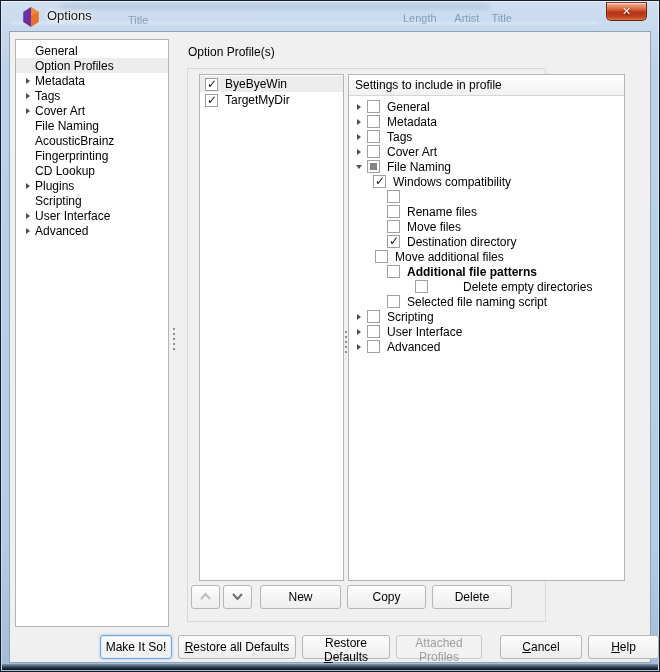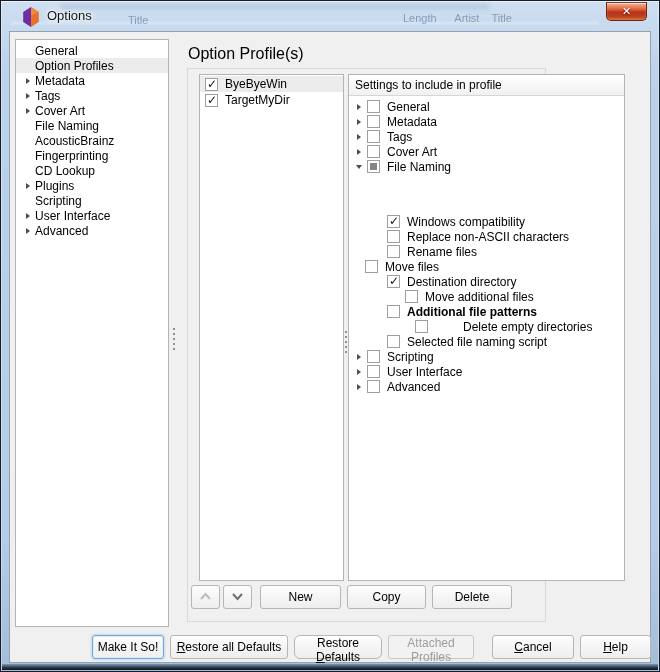--- a/index.html
+++ b/index.html
@@ -45,21 +45,21 @@
   .tri-r { width:0; height:0; border-left:4px solid #4e4e4e; border-top:3px solid transparent; border-bottom:3px solid transparent; }
   .tri-d { width:0; height:0; border-top:4px solid #4e4e4e; border-left:3px solid transparent; border-right:3px solid transparent; }
 
   .splitter { position:absolute; width:2px;
     background:repeating-linear-gradient(180deg,#909090 0 2px,transparent 2px 5px); }
   .splitter-main { left:163px; top:296px; height:23px; cursor:col-resize; }
   .splitter-inner { left:157px; top:262px; height:23px; cursor:col-resize; }
 
   .groupbox { position:absolute; left:177px; top:36px; width:359px; height:554px;
     border:1px solid #d9d9d9; border-radius:0; }
-  .group-label { position:absolute; left:178px; top:13px; font-size:16px; color:#000; }
+  .group-label { position:absolute; left:178px; top:13px; font-size:12px; color:#000; }
 
   .profiles-list { position:absolute; left:11px; top:5px; width:145px; height:507px; padding-top:1px; }
   .profile-row { height:16px; display:flex; align-items:center; padding-left:5px; font-size:12px; gap:7px; cursor:default; }
   .profile-row.selected { background:#ececec; }
 
   .settings-panel { position:absolute; left:160px; top:5px; width:277px; height:507px; background:#fff; border:1px solid #b4b4b4; }
   .tree-header { height:21px; line-height:20px; padding-left:6px; font-size:12px; color:#000;
     background:linear-gradient(180deg,#ffffff,#f1f1f1); border-bottom:1px solid #d6d6d6; }
   .tree-body { padding-top:3px; }
   .trow { height:15px; display:flex; align-items:center; font-size:12px; cursor:default; }
@@ -71,21 +71,21 @@
 
   .btn { height:24px; background:linear-gradient(180deg,#fefefe,#f4f4f4 55%,#eeeeee);
     border:1px solid #b6b6b6; border-radius:3px; font-size:12px; color:#000; cursor:pointer; padding:0 4px; }
   .btn.default { border-color:#70a9da; box-shadow:0 0 3px rgba(90,150,210,.55), inset 0 0 0 1px #dcecf8; }
   .btn.disabled { color:#9d9d9d; cursor:default; background:#f2f2f2; border-color:#c8c8c8; }
   .btn u { text-decoration:underline; }
 
   .profile-buttons { position:absolute; left:3px; top:516px; display:flex; align-items:center; }
   .arrow-btn { width:29px; flex:none; display:flex; align-items:center; justify-content:center; }
 
-  .footer { position:absolute; left:82px; top:603px; display:flex; }
+  .footer { position:absolute; left:90px; top:603px; display:flex; }
 </style>
 </head>
 <body>
 
 <div class="window">
   <div class="titlebar">
     <div class="ghost-band"></div>
     <div class="ghost-band2"></div>
     <span class="app-icon">
       <svg width="18" height="20" viewBox="0 0 18 20">
@@ -220,46 +220,45 @@
               <span class="cb"></span>
               <span class="lbl">Cover Art</span>
             </div>
             <div class="trow" style="padding-left: 2px;">
               <span class="tri-box">
                 <span class="tri-d"></span>
               </span>
               <span class="cb partial"></span>
               <span class="lbl">File Naming</span>
             </div>
-            <div class="trow" style="padding-left: 22px; margin-top: 40px;">
+            <div class="trow" style="padding-left: 8px;">
               <span class="tri-box"></span>
               <span class="cb checked"></span>
               <span class="lbl">Windows compatibility</span>
             </div>
             <div class="trow" style="padding-left: 22px;">
               <span class="tri-box"></span>
               <span class="cb"></span>
-              <span class="lbl">Replace non-ASCII characters</span>
             </div>
             <div class="trow" style="padding-left: 22px;">
               <span class="tri-box"></span>
               <span class="cb"></span>
               <span class="lbl">Rename files</span>
             </div>
-            <div class="trow" style="">
+            <div class="trow" style="padding-left: 22px;">
               <span class="tri-box"></span>
               <span class="cb"></span>
               <span class="lbl">Move files</span>
             </div>
             <div class="trow" style="padding-left: 22px;">
               <span class="tri-box"></span>
               <span class="cb checked"></span>
               <span class="lbl">Destination directory</span>
             </div>
-            <div class="trow" style="padding-left: 40px; text-align: center;">
+            <div class="trow" style="padding-left: 10px; text-align: center;">
               <span class="tri-box"></span>
               <span class="cb"></span>
               <span class="lbl">Move additional files</span>
             </div>
             <div class="trow" style="padding-left: 22px; font-weight: bold;">
               <span class="tri-box"></span>
               <span class="cb"></span>
               <span class="lbl">Additional file patterns</span>
             </div>
             <div class="trow" style="padding-left: 22px; gap: 28px;">
@@ -313,21 +312,21 @@
         </button>
         <button class="btn" style="margin-left:8px;width:81px">New</button>
         <button class="btn" style="margin-left:6px;width:79px">Copy</button>
         <button class="btn" style="margin-left:6px;width:80px">Delete</button>
       </div>
     </div>
 
     <div class="footer" id="footer-buttons">
         <button class="btn default" style="width: 72px;"><span>Make It So!</span></button>
         <button class="btn" style="width: 118px; margin-left: 6px;"><u>R</u><span>estore all Defaults</span></button>
-        <button class="btn" style="width: 88px; margin-left: 6px; border-radius: 6px;"><span>Restore </span><u>D</u><span>efaults</span></button>
+        <button class="btn" style="width: 88px; margin-left: 6px;"><span>Restore </span><u>D</u><span>efaults</span></button>
         <button class="btn disabled" disabled="" style="width: 86px; margin-left: 6px;"><span>Attached Profiles</span></button>
         <button class="btn" style="width: 82px; margin-left: 18px;"><u>C</u><span>ancel</span></button>
         <button class="btn" style="width: 71px; margin-left: 6px;"><u>H</u><span>elp</span></button>
       </div>
   </div>
 
   <div class="frame-bottom"></div>
 </div>
 
 </body></html>

